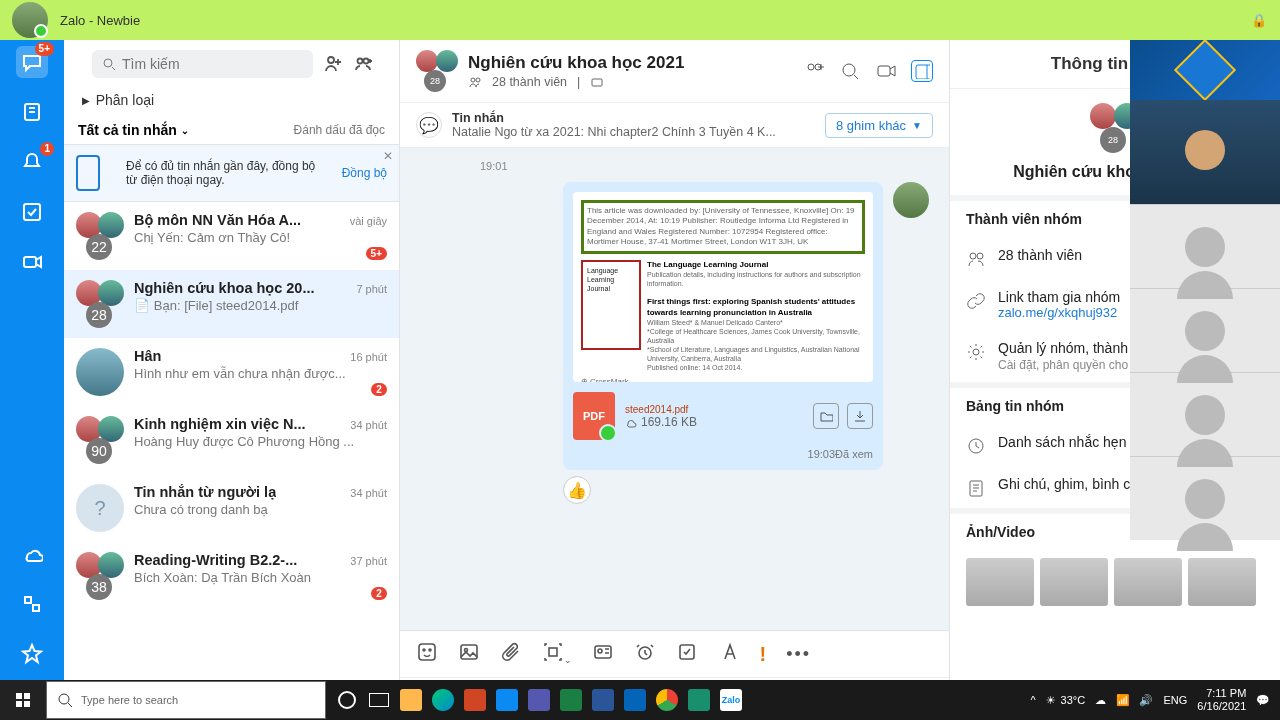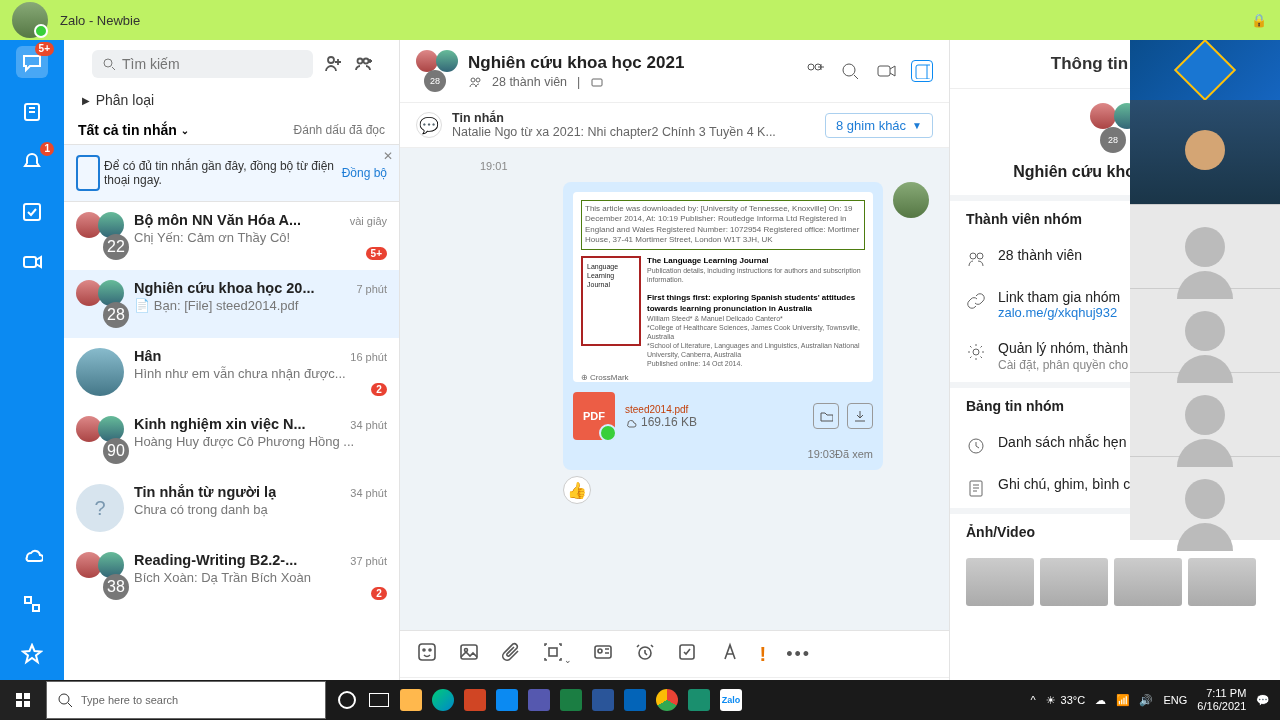--- a/index.html
+++ b/index.html
@@ -18,30 +18,30 @@
 .search-row { display: flex; align-items: flex-start; gap: 10px; padding: 10px 28px; }
 .search { flex: 1; display: flex; align-items: center; background: #eef0f2; border-radius: 6px; padding: 6px 10px; color: #7a7a7a; }
 .search svg{width:14px;height:14px;stroke:#7a7a7a;fill:none;margin-right:6px}
 .search input { border: none; background: transparent; outline: none; font-size: 14px; flex:1; }
 .icon-btn { width: 26px; height: 26px; display: flex; align-items: center; justify-content: center; cursor: pointer; color:#555;}
 .icon-btn svg{width:20px;height:20px;stroke:#555;fill:none;stroke-width:1.8}
 .phan-loai { padding: 4px 18px 8px; font-size: 14px; color: #333; display:flex;align-items:center;gap:6px;}
 .tab-row { display: flex; justify-content: space-between; align-items: center; padding: 6px 14px; border-bottom: 1px solid #e3e3e3; font-size: 14px; }
 .tab-row .all { font-weight: 600; display:flex;align-items:center;gap:4px;}
 .tab-row .mark { color: #777; font-size: 12px; }
-.sync-bar { display: flex; align-items: center; gap: 4px; background: #f0f7ff; padding: 10px 12px; font-size: 12px; color: #333; position: relative; border-bottom:1px solid #e3e3e3;}
+.sync-bar { display: flex; align-items: center; gap: 26px; background: #f0f7ff; padding: 10px 12px; font-size: 12px; color: #333; position: relative; border-bottom:1px solid #e3e3e3;}
 .sync-bar .close-x { position: absolute; top: 4px; right: 6px; color: #888; cursor: pointer; font-size: 12px;}
 .sync-bar .link { color: #1d7cd6; font-weight: 500; cursor: pointer; }
 .sync-bar .phone-ic{width:24px;height:36px;border:2px solid #1d7cd6;border-radius:4px;flex-shrink:0;}
 .convo-list { flex: 1; overflow-y: auto; }
 .convo { display: flex; padding: 10px 12px; gap: 10px; align-items: flex-start; cursor: pointer; position: relative; }
 .convo.selected { background: #e8f3ff; }
 .avatar-group { width: 48px; height: 48px; position: relative; flex-shrink:0;}
 .avatar-group .a { width: 26px; height: 26px; border-radius: 50%; position: absolute; background: #ccc; background-size:cover;}
-.avatar-group .a1{top:0;left:0;background:linear-gradient(#d88,#a44)} .avatar-group .a2{top:0;right:0;background:linear-gradient(#6b9,#367)} .avatar-group .a3{bottom:0;left:27px;background:#777;color:#fff;font-size:16px;display:flex;align-items:center;justify-content:center}
+.avatar-group .a1{top:0;left:0;background:linear-gradient(#d88,#a44)} .avatar-group .a2{top:0;right:0;background:linear-gradient(#6b9,#367)} .avatar-group .a3{bottom:0;left:10px;background:#777;color:#fff;font-size:14px;display:flex;align-items:center;justify-content:center}
 .avatar-single{width:48px;height:48px;border-radius:50%;background:linear-gradient(#8bc,#478);flex-shrink:0}
 .avatar-single.gray{background:#d7e4ee;display:flex;align-items:center;justify-content:center;color:#7a98b0;font-size:20px}
 .convo-body { flex: 1; min-width: 0; }
 .convo-top { display: flex; justify-content: space-between; align-items: baseline; }
 .convo-name { font-size: 14.5px; font-weight: 600; color: #222; white-space: nowrap; overflow: hidden; text-overflow: ellipsis; }
 .convo-time { font-size: 11px; color: #888; flex-shrink: 0; margin-left: 6px; }
 .convo-msg { font-size: 13px; color: #777; white-space: nowrap; overflow: hidden; text-overflow: ellipsis; margin-top: 2px; }
 .convo-badge { position: absolute; bottom: 10px; right: 12px; background: #e94232; color: #fff; border-radius: 10px; font-size: 10px; font-weight:700; padding: 1px 5px; min-width:16px;text-align:center;}
 .chat { flex: 1; display: flex; flex-direction: column; border-right: 1px solid #e3e3e3; min-width: 0; }
 .chat-header { display: flex; align-items: center; gap: 10px; padding: 10px 16px; border-bottom: 1px solid #eee; }
@@ -60,21 +60,21 @@
 .pinned-body { flex: 1; min-width:0;}
 .pinned-title { font-size: 12.5px; font-weight: 600; color: #333; }
 .pinned-text { font-size: 12.5px; color: #666; white-space: nowrap; overflow: hidden; text-overflow: ellipsis; }
 .pinned-btn { border: 1px solid #abd0ef; color: #1d7cd6; border-radius: 4px; padding: 4px 10px; font-size: 13px; background: #fff; cursor: pointer; display:flex;align-items:center;gap:6px;}
 .chat-body { flex: 1; background: #eef3f7; overflow-y: auto; padding: 12px 20px; }
 .time-stamp { font-size: 11px; color: #888; margin-left: 60px; }
 .msg-row { display: flex; gap: 10px; margin: 10px 0; justify-content: flex-end; }
 .msg-row .av{width:36px;height:36px;border-radius:50%;background:linear-gradient(#8a7,#574);flex-shrink:0}
 .file-card { background:#d7ecff; border-radius:8px; padding:10px; width:320px; }
 .file-preview{background:#fff;border-radius:4px;padding:8px;font-size:8px;color:#666;line-height:1.3;height:190px;overflow:hidden}
-.file-preview .border-line{border:1px solid #4d7c0f;padding:3px;margin-bottom:6px}
+.file-preview .border-line{border:3px solid #4d7c0f;padding:3px;margin-bottom:6px}
 .file-preview .journal{display:flex;gap:6px;margin-top:4px}
 .file-preview .cover{width:60px;height:90px;border:2px solid #a22;background:#fff;font-size:7px;padding:4px;color:#222}
 .file-preview .journal-text{flex:1;font-size:7px}
 .file-preview .journal-text b{font-size:8px;color:#000}
 .file-row{display:flex;align-items:center;gap:10px;margin-top:10px}
 .pdf-ic{width:42px;height:48px;background:#ec5d45;border-radius:4px;color:#fff;font-size:11px;font-weight:700;display:flex;align-items:center;justify-content:center;position:relative}
 .pdf-ic::after{content:'';position:absolute;bottom:-2px;right:-2px;width:14px;height:14px;background:#3acf3a;border:2px solid #d7ecff;border-radius:50%}
 .file-info{flex:1}
 .file-name{font-size:10px;font-weight:500;color:#c2410c}
 .file-size{font-size:12px;color:#666;display:flex;align-items:center;gap:4px}

